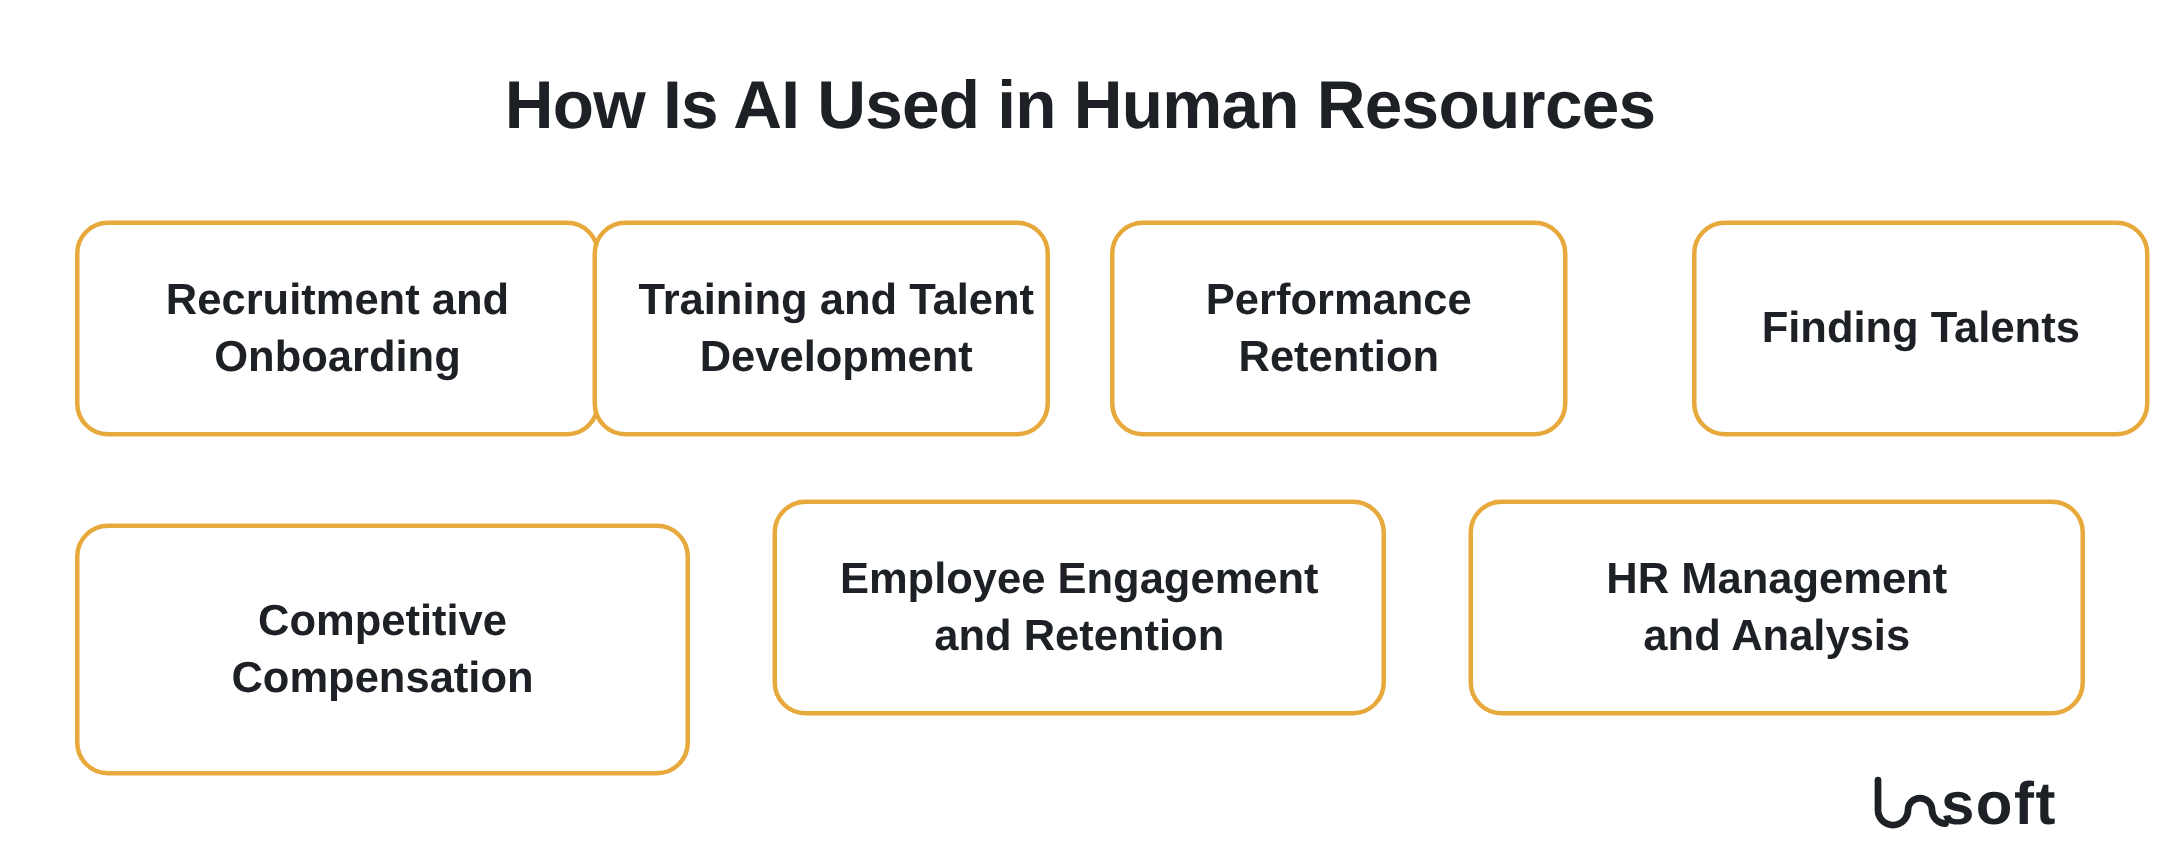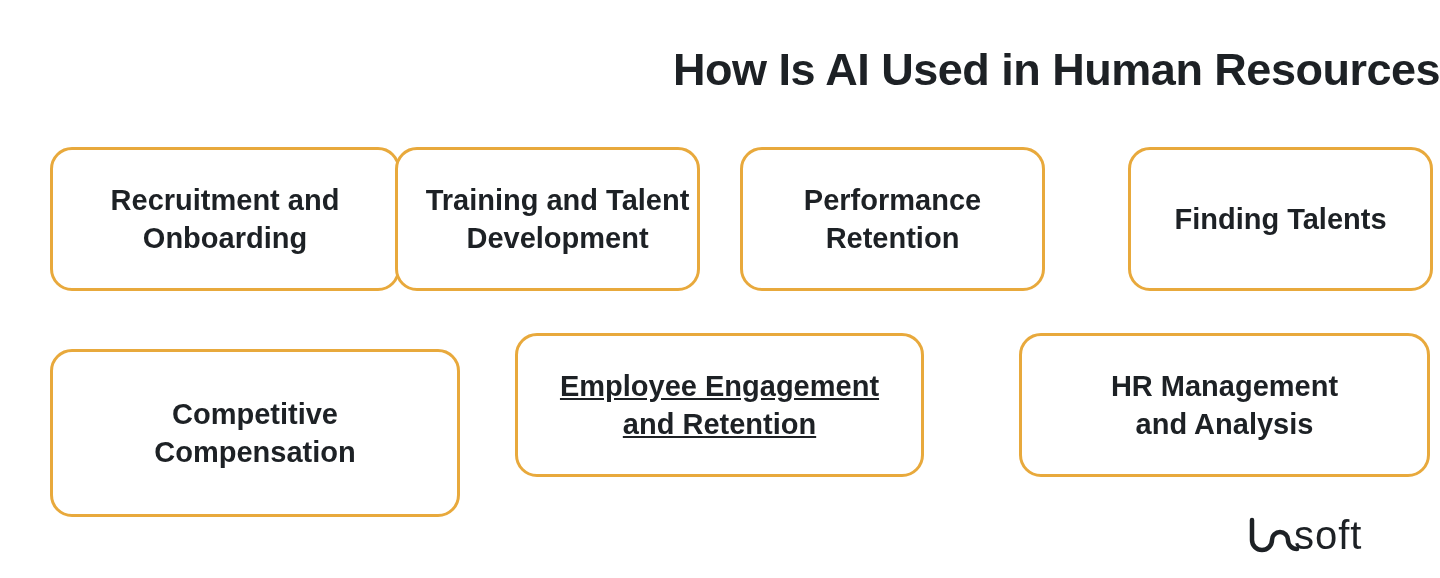--- a/index.html
+++ b/index.html
@@ -1,24 +1,24 @@
 <!DOCTYPE html>
 <html><head>
 <meta charset="utf-8">
 <style>
   html, body { margin: 0; padding: 0; background: #ffffff; }
   body { width: 1440px; height: 578px; position: relative; overflow: hidden;
          font-family: "Liberation Sans", "DejaVu Sans", sans-serif; color: #1d2125; }
-  .title { position: absolute; left: 0; top: 42px; width: 1440px; text-align: right;
+  .title { position: absolute; left: 0; top: 42px; width: 1440px; text-align: center;
            font-size: 45px; font-weight: bold; letter-spacing: -0.5px; color: #1d2125; line-height: 56px; }
   .card { position: absolute; box-sizing: border-box; border: 3px solid #e8a93c;
           border-radius: 22px; background: #fff; display: flex; align-items: center;
           justify-content: center; text-align: center; }
   .card span { font-size: 29px; font-weight: bold; line-height: 38px; color: #1d2125; white-space: pre-line; }
-  .logo { position: absolute; left: 1248px; top: 516px; font-size: 42px; font-weight: normal;
+  .logo { position: absolute; left: 1248px; top: 516px; font-size: 42px; font-weight: bold;
           letter-spacing: 1px; color: #1d2125; line-height: 46px; text-align: right; }
 </style>
 </head>
 <body>
 
 <div class="title">How Is AI Used in Human Resources</div>
 
 <div class="card" style="left:50px;top:147px;width:350px;height:144px;">
   <span>Recruitment and
 Onboarding</span>
@@ -32,25 +32,25 @@
 Retention</span>
 </div>
 <div class="card" style="left:1128px;top:147px;width:305px;height:144px;">
   <span>Finding Talents</span>
 </div>
 
 <div class="card" style="left:50px;top:349px;width:410px;height:168px;">
   <span>Competitive
 Compensation</span>
 </div>
-<div class="card" style="left:515px;top:333px;width:409px;height:144px;text-decoration:underline;">
+<div class="card" style="left:515px;top:333px;width:409px;height:144px;">
   <span>Employee Engagement
 and Retention</span>
 </div>
-<div class="card" style="left:979px;top:333px;width:411px;height:144px;margin-left:40px;">
+<div class="card" style="left:979px;top:333px;width:411px;height:144px;">
   <span>HR Management
 and Analysis</span>
 </div>
 
 <div class="logo">
   <svg width="142" height="40" viewBox="0 0 142 40">
     <g fill="none" stroke="#1d2125" stroke-width="4.5" stroke-linecap="round">
       <path d="M4 4 V24 a10 10 0 0 0 20 0 a8 8 0 0 1 16 0 a9 9 0 0 0 9 9"></path>
     </g>
     <text x="46" y="33" font-family="Liberation Sans, sans-serif" font-size="40" fill="#1d2125">soft</text>

